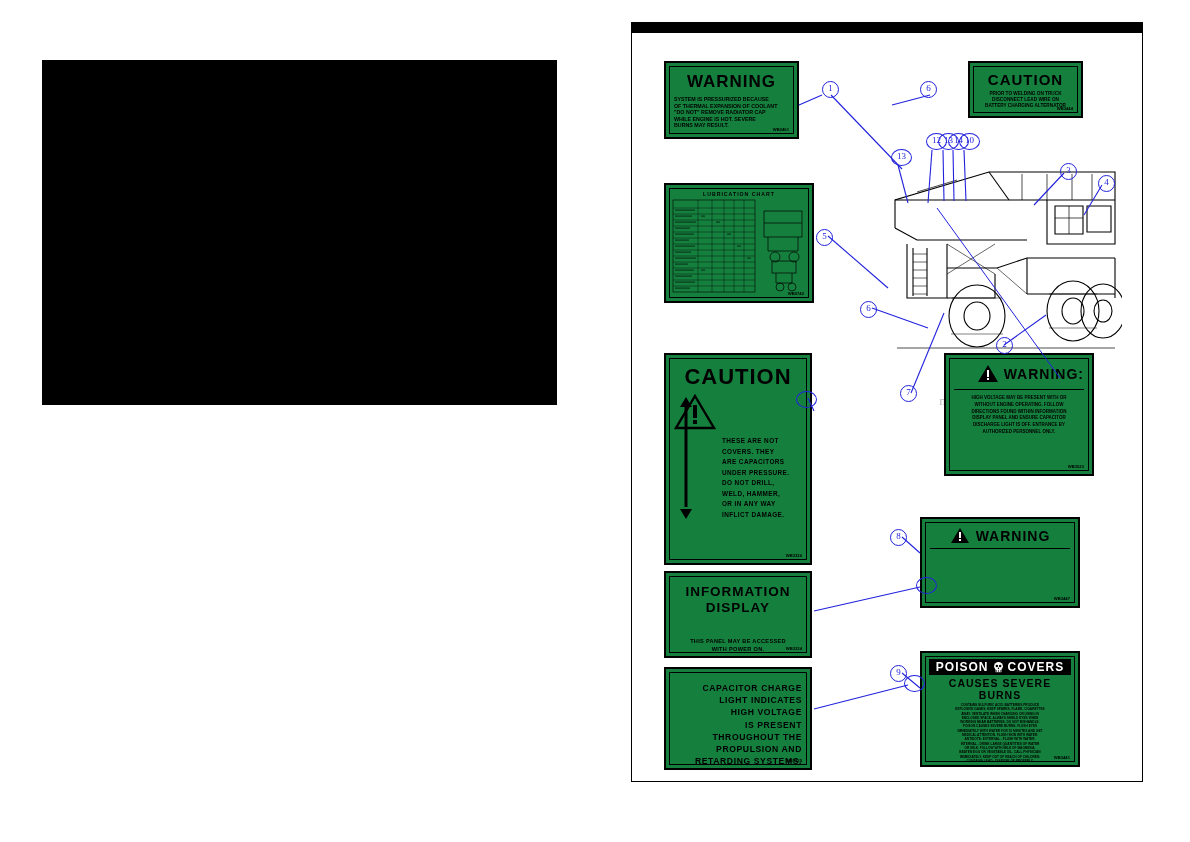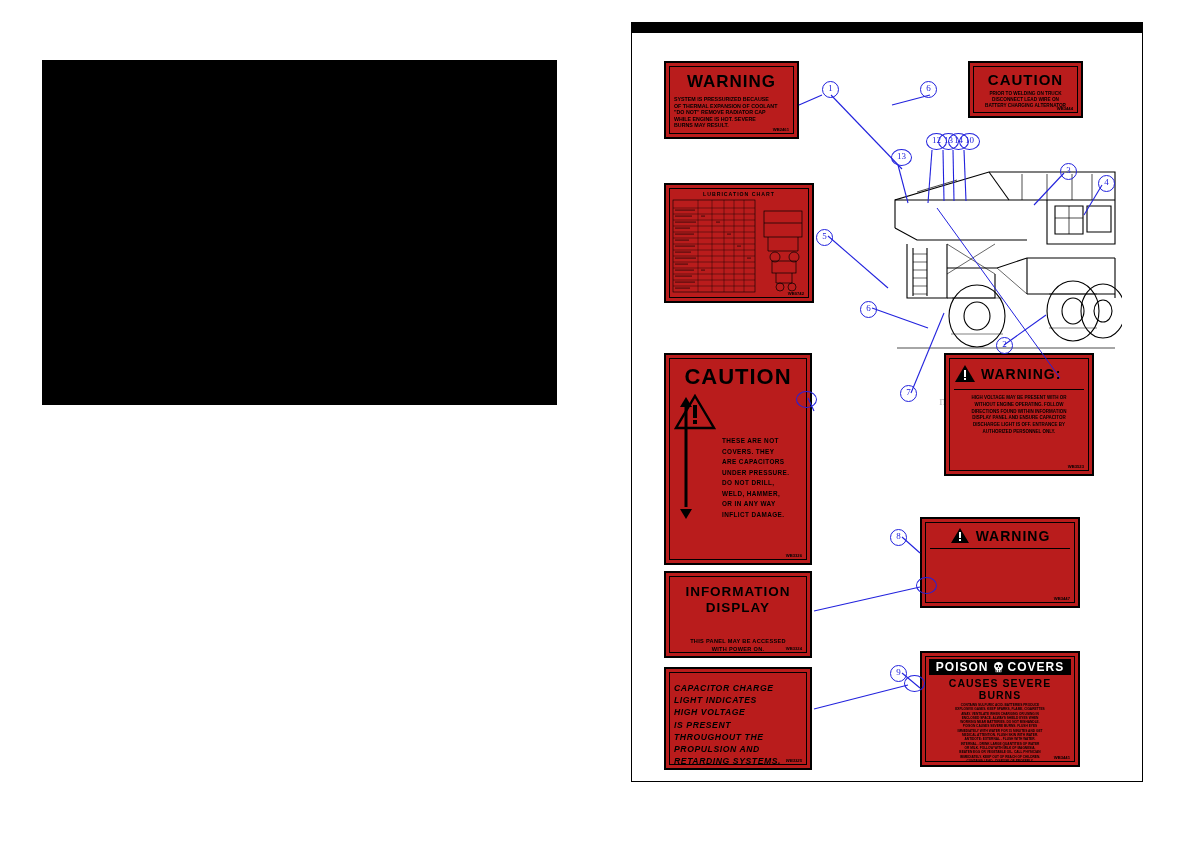--- a/index.html
+++ b/index.html
@@ -15,21 +15,21 @@
   #cover-image{position:absolute;left:42px;top:60px;width:515px;height:345px;background:#000;}
 
   
   #right-pane{position:absolute;left:595px;top:0;width:595px;height:842px;background:#fff;}
   #page-frame{position:absolute;left:36px;top:22px;width:512px;height:760px;background:#fff;}
   #top-bar{position:absolute;left:0;top:0;width:512px;height:11px;background:#000;}
   #plate{position:absolute;left:0;top:11px;width:512px;height:749px;background:#fff;
          border-left:1.5px solid #000;border-right:1.5px solid #000;border-bottom:1.5px solid #000;
          box-sizing:border-box;overflow:hidden;}
 
-  .lbl{position:absolute;box-sizing:border-box;background:#b91c1c;border:2px solid #000;}
+  .lbl{position:absolute;box-sizing:border-box;background:#15803d;border:2px solid #000;}
   .lbl .inner{position:absolute;left:3px;top:3px;right:3px;bottom:3px;border:1px solid #000;
               box-sizing:border-box;padding:3px 4px;overflow:hidden;}
   .hdr{text-align:center;font-weight:bold;letter-spacing:1px;}
   .body-txt{font-family:"Liberation Sans",sans-serif;font-weight:bold;}
   .code{position:absolute;right:4px;bottom:1px;font-size:4.2px;font-weight:bold;letter-spacing:0px;}
 
   
   .callout{position:absolute;color:#2222dd;border:1.3px solid #2222dd;border-radius:50%;
            width:15px;height:15px;line-height:13px;text-align:center;font-size:9px;
            font-family:"Liberation Serif",serif;background:transparent;}
@@ -188,37 +188,37 @@
           <div class="hdr" style="font-size:13.5px;margin:1px 0 22px 0;">DISPLAY</div>
           <div class="body-txt" style="font-size:5.6px;line-height:8px;letter-spacing:0.3px;">
             <div>THIS PANEL MAY BE ACCESSED</div>
             <div>WITH POWER ON.</div>
           </div>
           <div class="code">WB3324</div>
         </div>
       </div>
 
       <div class="lbl" style="left:32px;top:634px;width:148px;height:103px;">
-        <div class="inner" style="text-align:left;font-style:italic;">
+        <div class="inner" style="text-align:right;">
           <div class="body-txt" style="font-size:8.6px;line-height:12.2px;margin-top:6px;letter-spacing:0.6px;">
             <div>CAPACITOR CHARGE</div>
             <div>LIGHT INDICATES</div>
             <div>HIGH VOLTAGE</div>
             <div>IS PRESENT</div>
             <div>THROUGHOUT THE</div>
             <div>PROPULSION AND</div>
             <div>RETARDING SYSTEMS.</div>
           </div>
           <div class="code">WB3325</div>
         </div>
       </div>
 
       <div class="lbl" style="left:312px;top:320px;width:150px;height:123px;">
         <div class="inner">
-          <div style="display:flex;align-items:center;justify-content:flex-start;gap:5px;margin:2px 0 6px 0;">
+          <div style="display:flex;align-items:center;justify-content:flex-end;gap:5px;margin:2px 0 6px 0;">
             <span>
               <svg width="22" height="19" viewBox="0 0 22 19">
                 <polygon points="11,1 21,18 1,18" fill="#000"></polygon>
                 <rect x="10" y="6" width="2" height="7" fill="#fff"></rect>
                 <rect x="10" y="14" width="2" height="2" fill="#fff"></rect>
               </svg>
             </span>
             <span class="hdr" style="font-size:14px;">WARNING:</span>
           </div>
           <div style="border-top:1px solid #000;margin:2px 0 5px 0;"></div>

